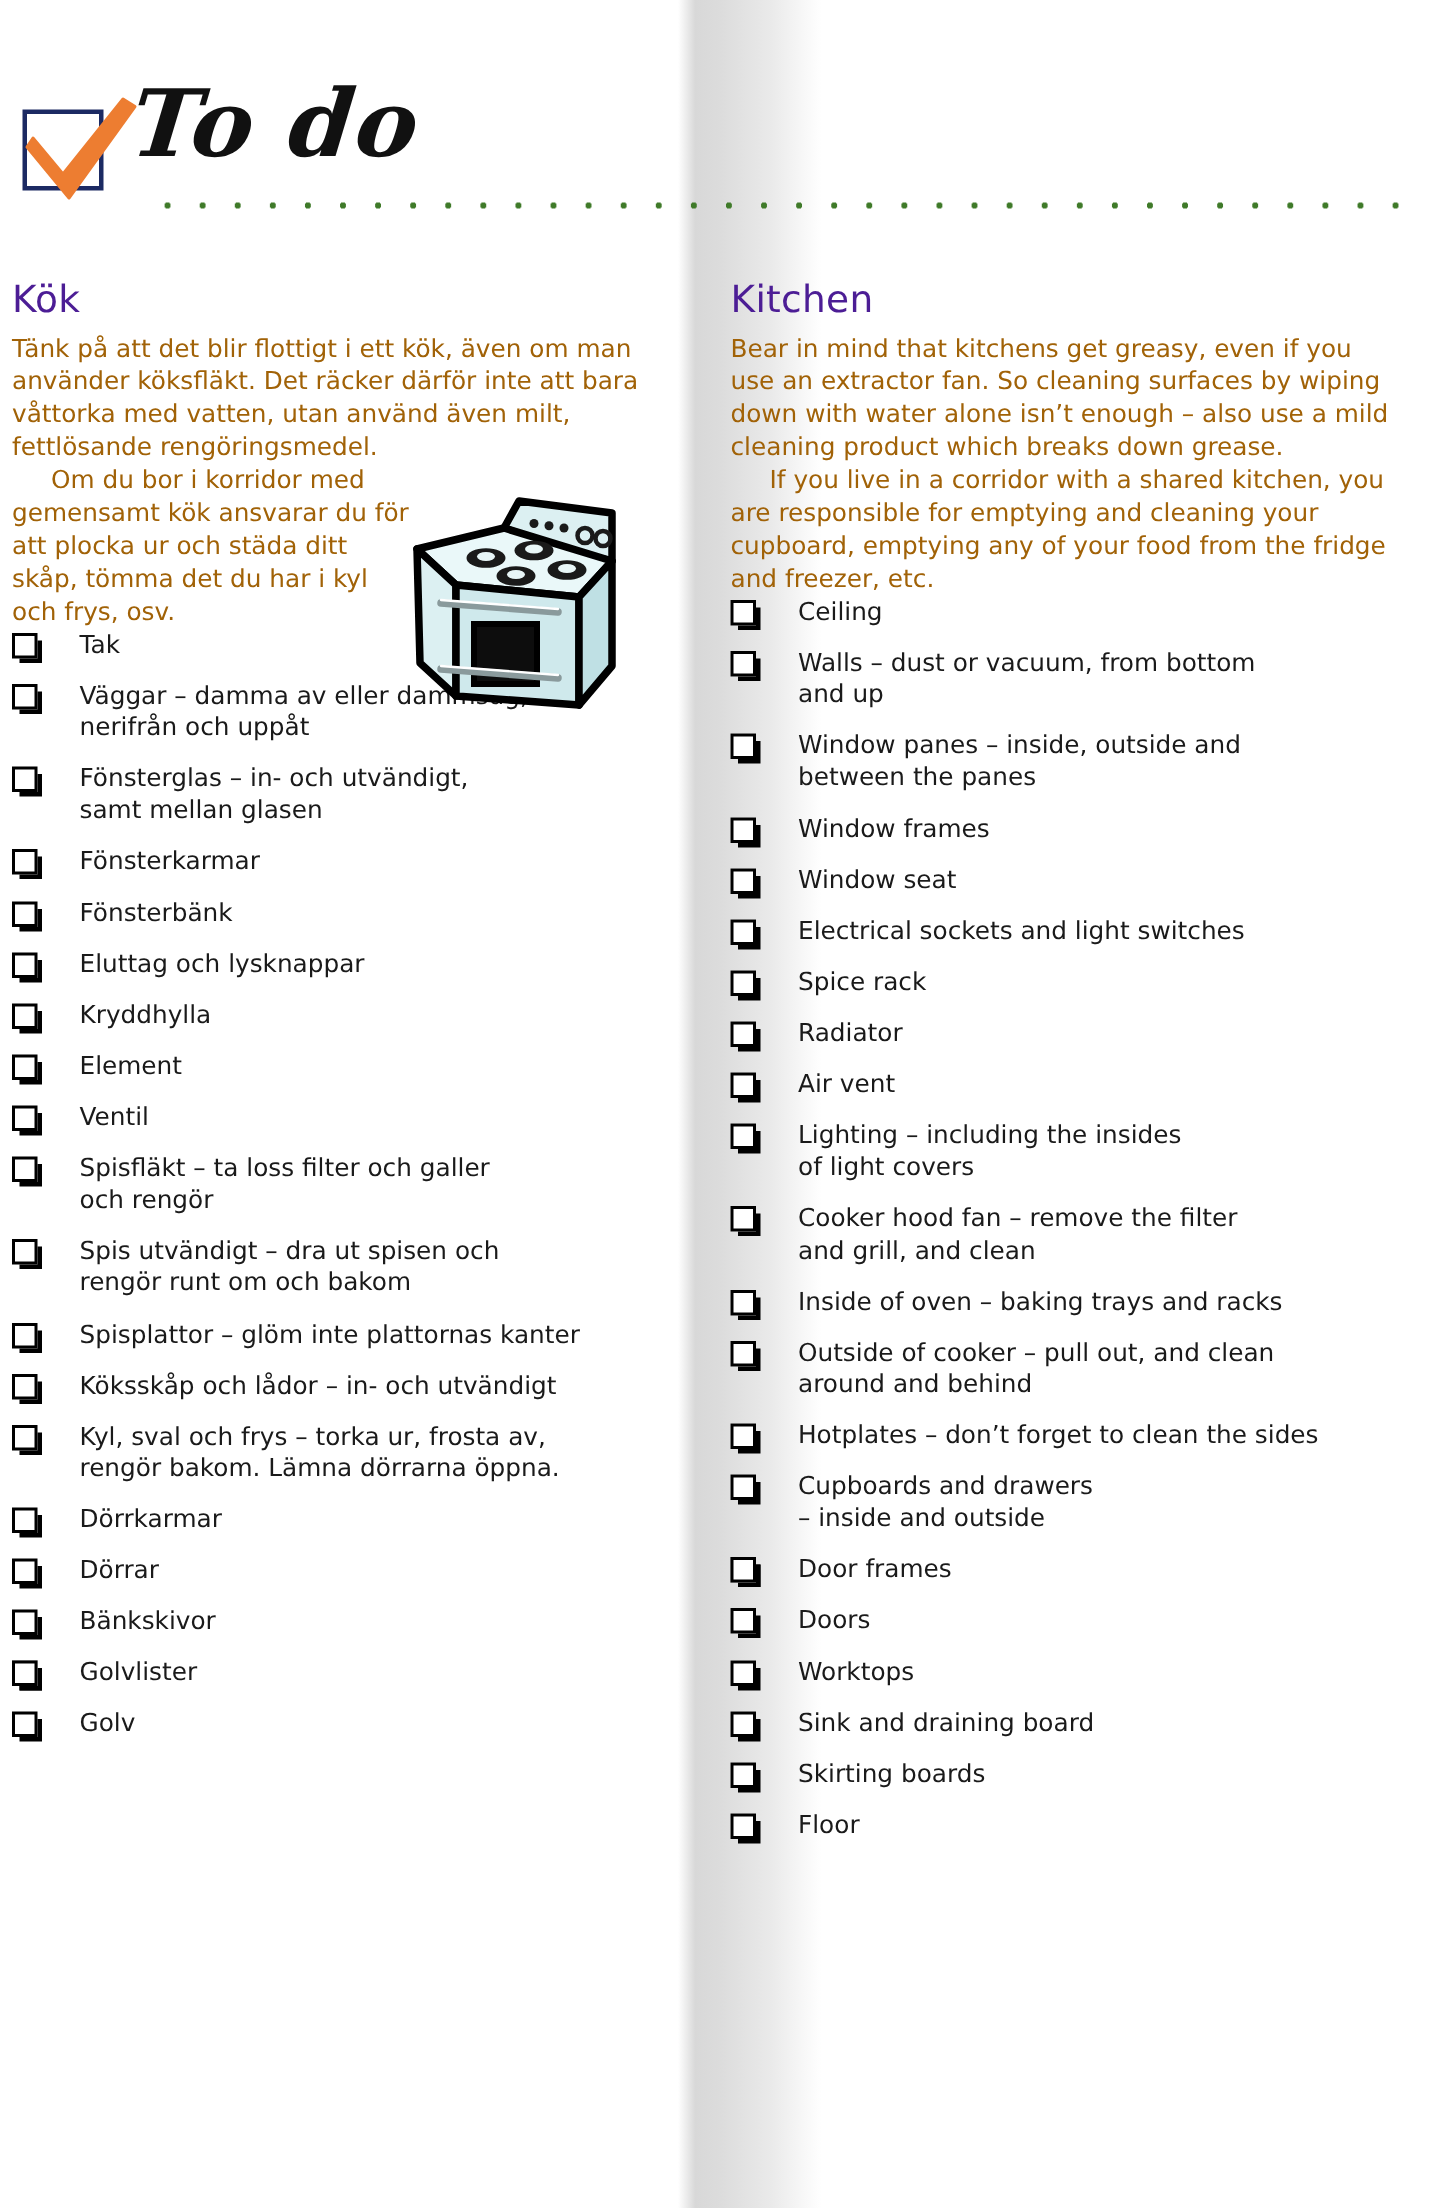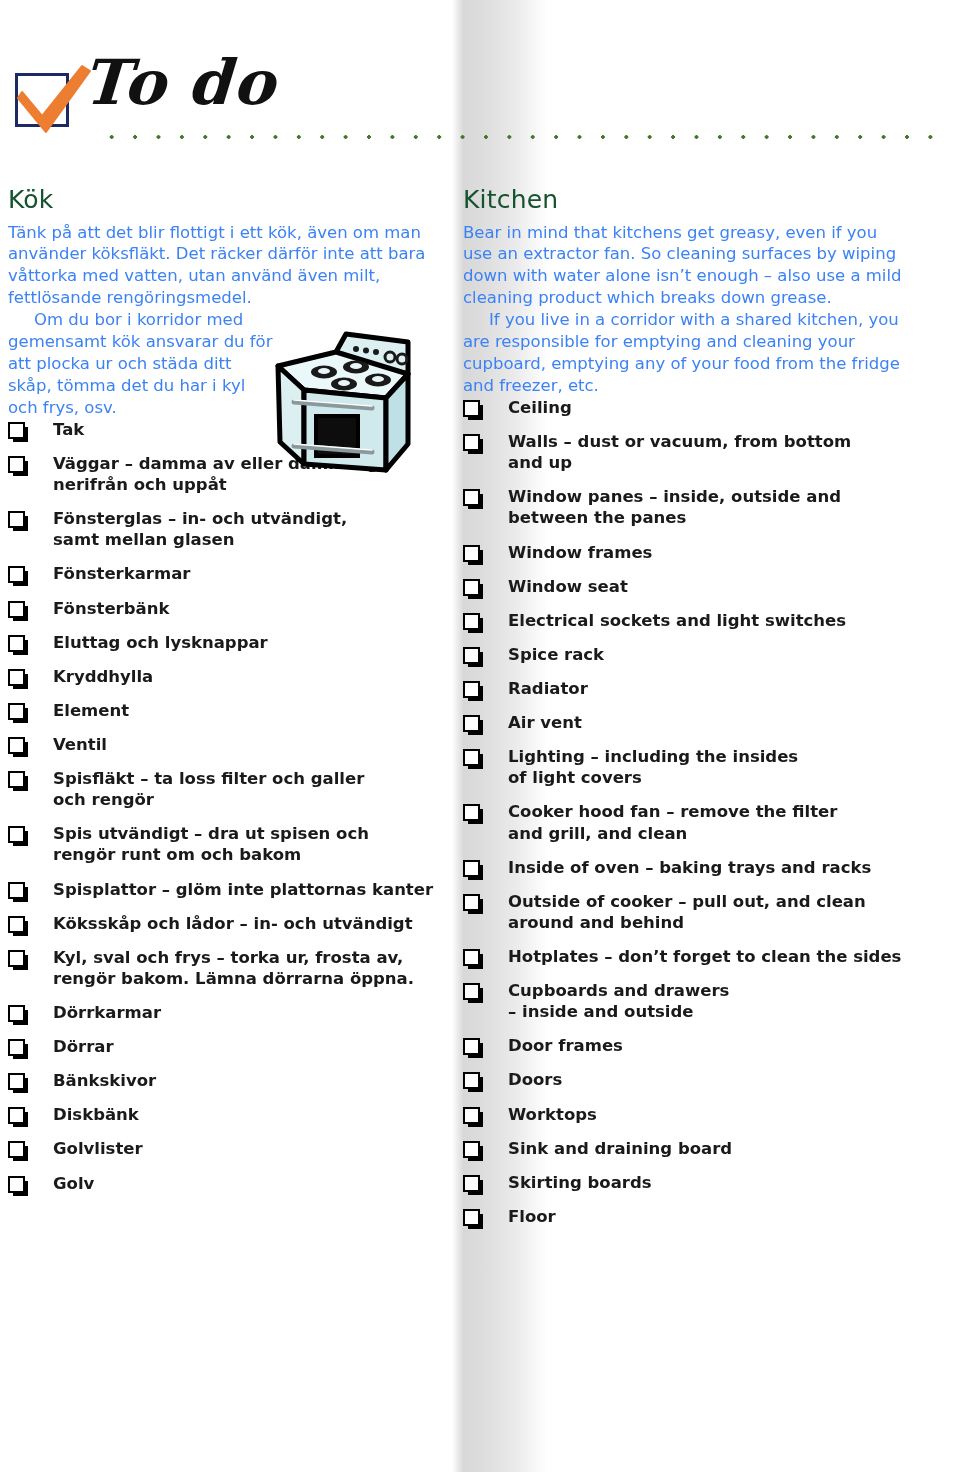--- a/index.html
+++ b/index.html
@@ -82,56 +82,55 @@
     background-size: 23.4px 8px;
     background-repeat: repeat-x;
   }
 
   
   .column {
     position: absolute;
     top: 186px;
   }
   #col-sv { left: 8px;  width: 430px; }
-  #col-en { left: 463px; width: 440px; }
+  #col-en { left: 487px; width: 440px; }
 
   .section-title {
     font-size: 25px;
     font-weight: 400;
     line-height: 1.1;
     margin: 0 0 8px 0;
-    color: #14532d;
+    color: #4c1d95;
     letter-spacing: 0.2px;
   }
   .intro {
     font-size: 16.5px;
     line-height: 1.33;
     margin: 0;
-    color: #3b82f6;
+    color: #a16207;
   }
   .intro p { margin: 0; }
   .intro p.indent { text-indent: 26px; }
 
   
   #stove-illustration {
     position: absolute;
     left: 268px;
     top: 322px;
     width: 160px;
     height: 155px;
     z-index: 3;
   }
   #sv-intro-narrow { width: 268px; }
 
   
   .checklist {
     list-style: none;
     margin: 0;
     padding: 0;
-    font-weight: bold;
   }
   .check-item {
     position: relative;
     padding-left: 45px;
     font-size: 16.5px;
     line-height: 1.28;
     color: #1a1a1a;
   }
   .check-box {
     position: absolute;
@@ -298,21 +297,20 @@
         <li class="check-item">
           <span class="check-box"></span>
           <span class="check-label">Dörrar</span>
         </li>
         <li class="check-item">
           <span class="check-box"></span>
           <span class="check-label">Bänkskivor</span>
         </li>
         <li class="check-item">
           <span class="check-box"></span>
-          <span class="check-label">Diskbänk</span>
         </li>
         <li class="check-item">
           <span class="check-box"></span>
           <span class="check-label">Golvlister</span>
         </li>
         <li class="check-item">
           <span class="check-box"></span>
           <span class="check-label">Golv</span>
         </li>
       </ul>

